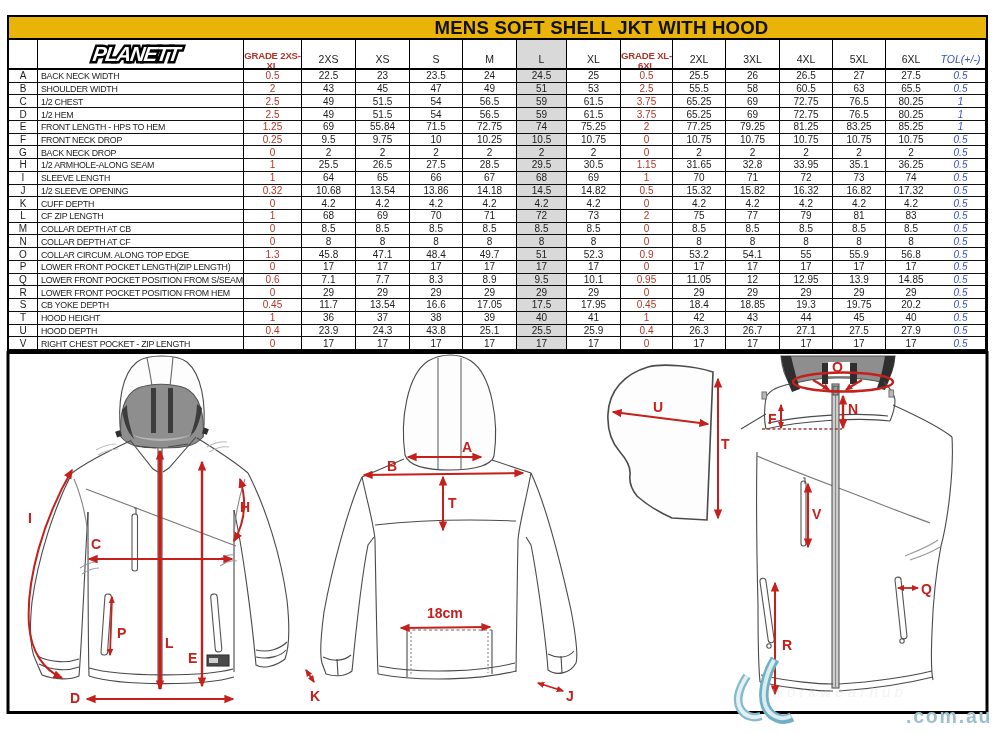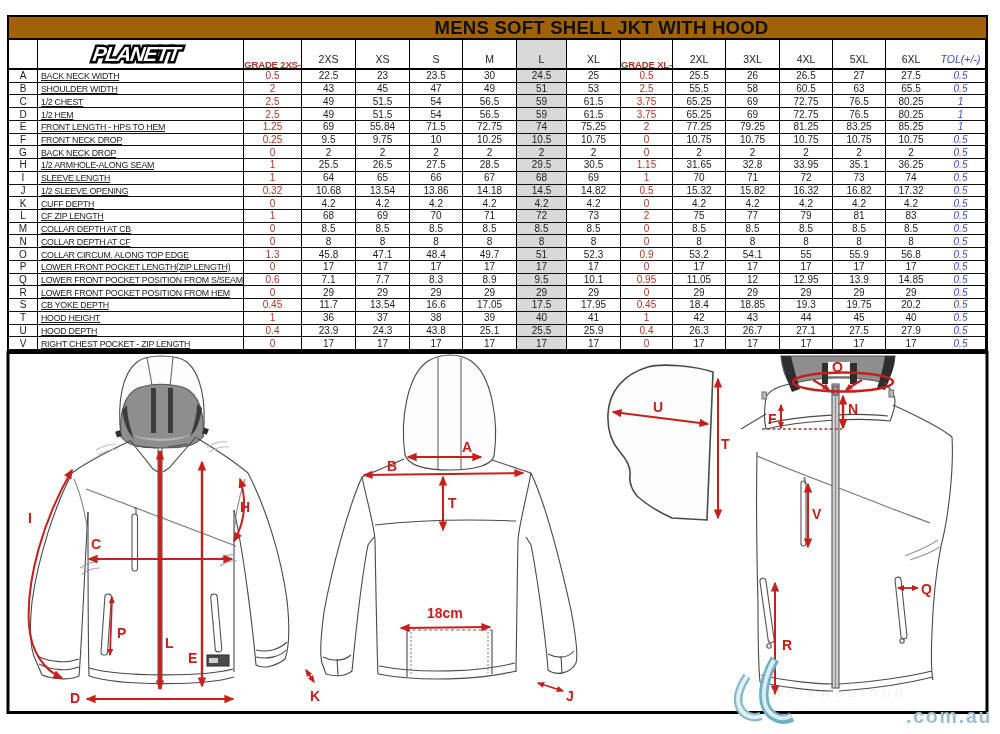--- a/index.html
+++ b/index.html
@@ -3,29 +3,29 @@
 <meta charset="utf-8">
 <style>
 html,body{margin:0;padding:0;background:#ffffff;}
 #page{position:relative;width:1000px;height:734px;background:#ffffff;font-family:"Liberation Sans",sans-serif;overflow:hidden;}
 #tbl{position:absolute;left:7px;top:15px;width:977px;height:333px;border:2px solid #000;display:grid;
  grid-template-columns:29px 206px 58px 54px 54px 53px 54px 50px 54px 52px 53px 54px 53px 53px 50px 1fr;
  grid-template-rows:23px 30px repeat(22,1fr);background:#fff;}
 #tbl .c{border-right:1px solid #000;border-bottom:1.35px solid #101010;display:flex;align-items:center;justify-content:center;
  font-size:10px;color:#1c1c1c;overflow:hidden;white-space:nowrap;}
 #tbl .c:nth-child(16n){border-right:none;}
-.ttl{grid-column:1/-1;background:#a16207;border-bottom:2px solid #000;display:flex;align-items:center;justify-content:center;}
+.ttl{grid-column:1/-1;background:#eab308;border-bottom:2px solid #000;display:flex;align-items:center;justify-content:center;}
 .ttl span{font-weight:bold;font-size:18.6px;color:#111;letter-spacing:0.2px;transform:translateX(104px);}
 .hd{border-bottom:2px solid #000 !important;align-items:flex-end !important;padding-bottom:3px;font-weight:normal;font-size:10.5px !important;}
-.nm{justify-content:flex-start !important;padding-left:3px;font-size:9.6px !important;letter-spacing:-0.3px;text-decoration:underline;}
+.nm{justify-content:flex-start !important;padding-left:3px;font-size:9.6px !important;letter-spacing:-0.3px;}
 .nm span{display:inline-block;transform:scaleX(0.92);transform-origin:left center;}
 .rd{color:#b23527 !important;}
 .bl{color:#3c4fc0 !important;font-style:italic;}
 .gy{background:#d9d9d9;}
-.gr2{flex-direction:column;justify-content:space-between !important;align-items:center;line-height:10px;padding:20px 0 3px 0;font-size:9.6px !important;font-weight:bold;letter-spacing:-0.2px;}
+.gr2{flex-direction:column;justify-content:space-between !important;align-items:center;line-height:10px;padding:11px 0 3px 0;font-size:9.6px !important;font-weight:bold;letter-spacing:-0.2px;}
 .gr2 span{display:block;width:100%;text-align:center;}
 svg text{font-family:"Liberation Sans",sans-serif;}
 </style>
 </head>
 <body>
 <div id="page">
 
 <div id="tbl">
 
 <div class="ttl">
@@ -62,21 +62,21 @@
 <div class="c hd bl">TOL(+/-)</div>
 
 <div class="c">A</div>
       <div class="c nm">
         <span>BACK NECK WIDTH</span>
       </div>
       <div class="c rd">0.5</div>
       <div class="c">22.5</div>
       <div class="c">23</div>
       <div class="c">23.5</div>
-      <div class="c">30</div>
+      <div class="c">24</div>
       <div class="c gy">24.5</div>
       <div class="c">25</div>
       <div class="c rd">0.5</div>
       <div class="c">25.5</div>
       <div class="c">26</div>
       <div class="c">26.5</div>
       <div class="c">27</div>
       <div class="c">27.5</div>
       <div class="c bl">0.5</div>
 

